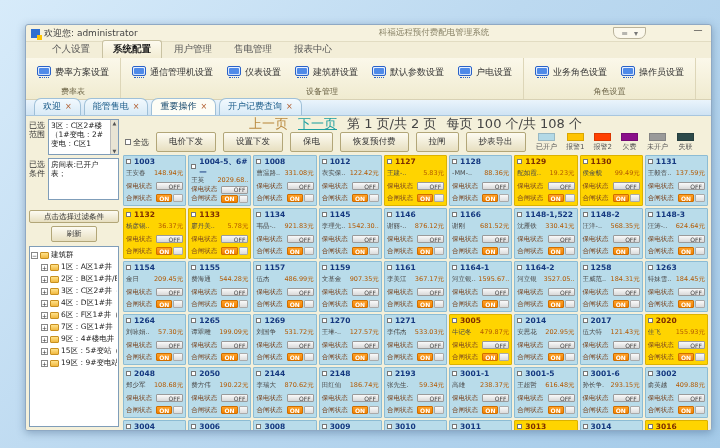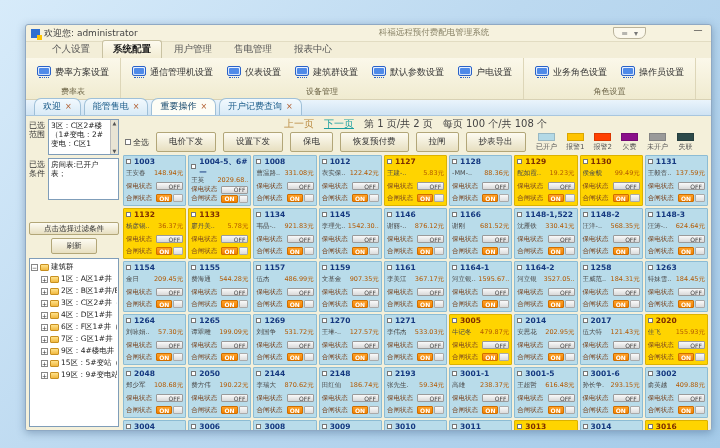--- a/index.html
+++ b/index.html
@@ -61,35 +61,35 @@
   .flabel { width:17px; font-size:8px; line-height:9px; color:#333; padding-top:2px; }
   .listbox { flex:1; background:#fff; border:1px solid #7f9db9; height:36px; position:relative;
     font-size:7.5px; line-height:9px; padding:1px 9px 1px 2px; overflow:hidden; color:#222; }
   .listbox.tall { height:42px; }
   .sbar { position:absolute; right:0; top:0; bottom:0; width:8px; background:#e8e4d4; border-left:1px solid #bbb;
     display:flex; flex-direction:column; justify-content:space-between; align-items:center; font-size:5px; color:#555; }
   .sbar span { line-height:6px; }
   .btn { background:linear-gradient(#fdfbf2,#e7dfc0); border:1px solid #b2a678; border-radius:2px;
     font-size:7.5px; color:#333; text-align:center; cursor:default;
     font-family:"DejaVu Sans","Liberation Sans",sans-serif; }
-  .filterbtn { height:13px; width:100%; margin:19px 0 3px; }
+  .filterbtn { height:13px; width:100%; margin:7px 0 3px; }
   .refreshbtn { height:16px; width:46px; margin:0 auto 4px; display:block; }
   .treebox { flex:1; background:#fff; border:1px solid #7f9db9; padding:2px 1px; overflow:hidden; }
   .titem { display:flex; align-items:center; gap:2px; height:12px; white-space:nowrap; overflow:hidden;
     font-size:7.5px; color:#222; cursor:default; }
   .titem .ind { flex:0 0 auto; }
   .texp { width:7px; height:7px; border:1px solid #888; background:#fff; font-size:6px; line-height:5px;
     text-align:center; color:#333; flex:0 0 auto; }
   .tfold { width:9px; height:7px; background:linear-gradient(#ffe28a,#f0b840); border:1px solid #c89020;
     border-radius:1px; flex:0 0 auto; }
 
   
   .main { flex:1; display:flex; flex-direction:column; padding:1px 3px 3px 2px; overflow:hidden; }
   .pager { height:13px; display:flex; align-items:center; justify-content:center; gap:10px;
-    font-size:10px; color:#444; flex:0 0 auto; }
+    font-size:13px; color:#444; flex:0 0 auto; }
   .plink-prev { color:#b98a40; }
   .plink-next { color:#1d9fa0; text-decoration:underline; }
 
   .toolbar { height:24px; display:flex; align-items:center; gap:7px; flex:0 0 auto; padding-left:2px; }
   .cbx { width:6px; height:6px; border:1px solid #777; background:#fff; flex:0 0 auto; }
   .selall { font-size:8px; color:#333; display:flex; align-items:center; gap:2px; }
   .tbtn { padding:3px 12px; font-size:8.5px; }
   .legend { margin-left:auto; display:flex; gap:9px; padding-right:14px; }
   .litem { display:flex; flex-direction:column; align-items:center; gap:1px; }
   .lchip { width:17px; height:8px; border:1px solid rgba(0,0,0,.15); }

